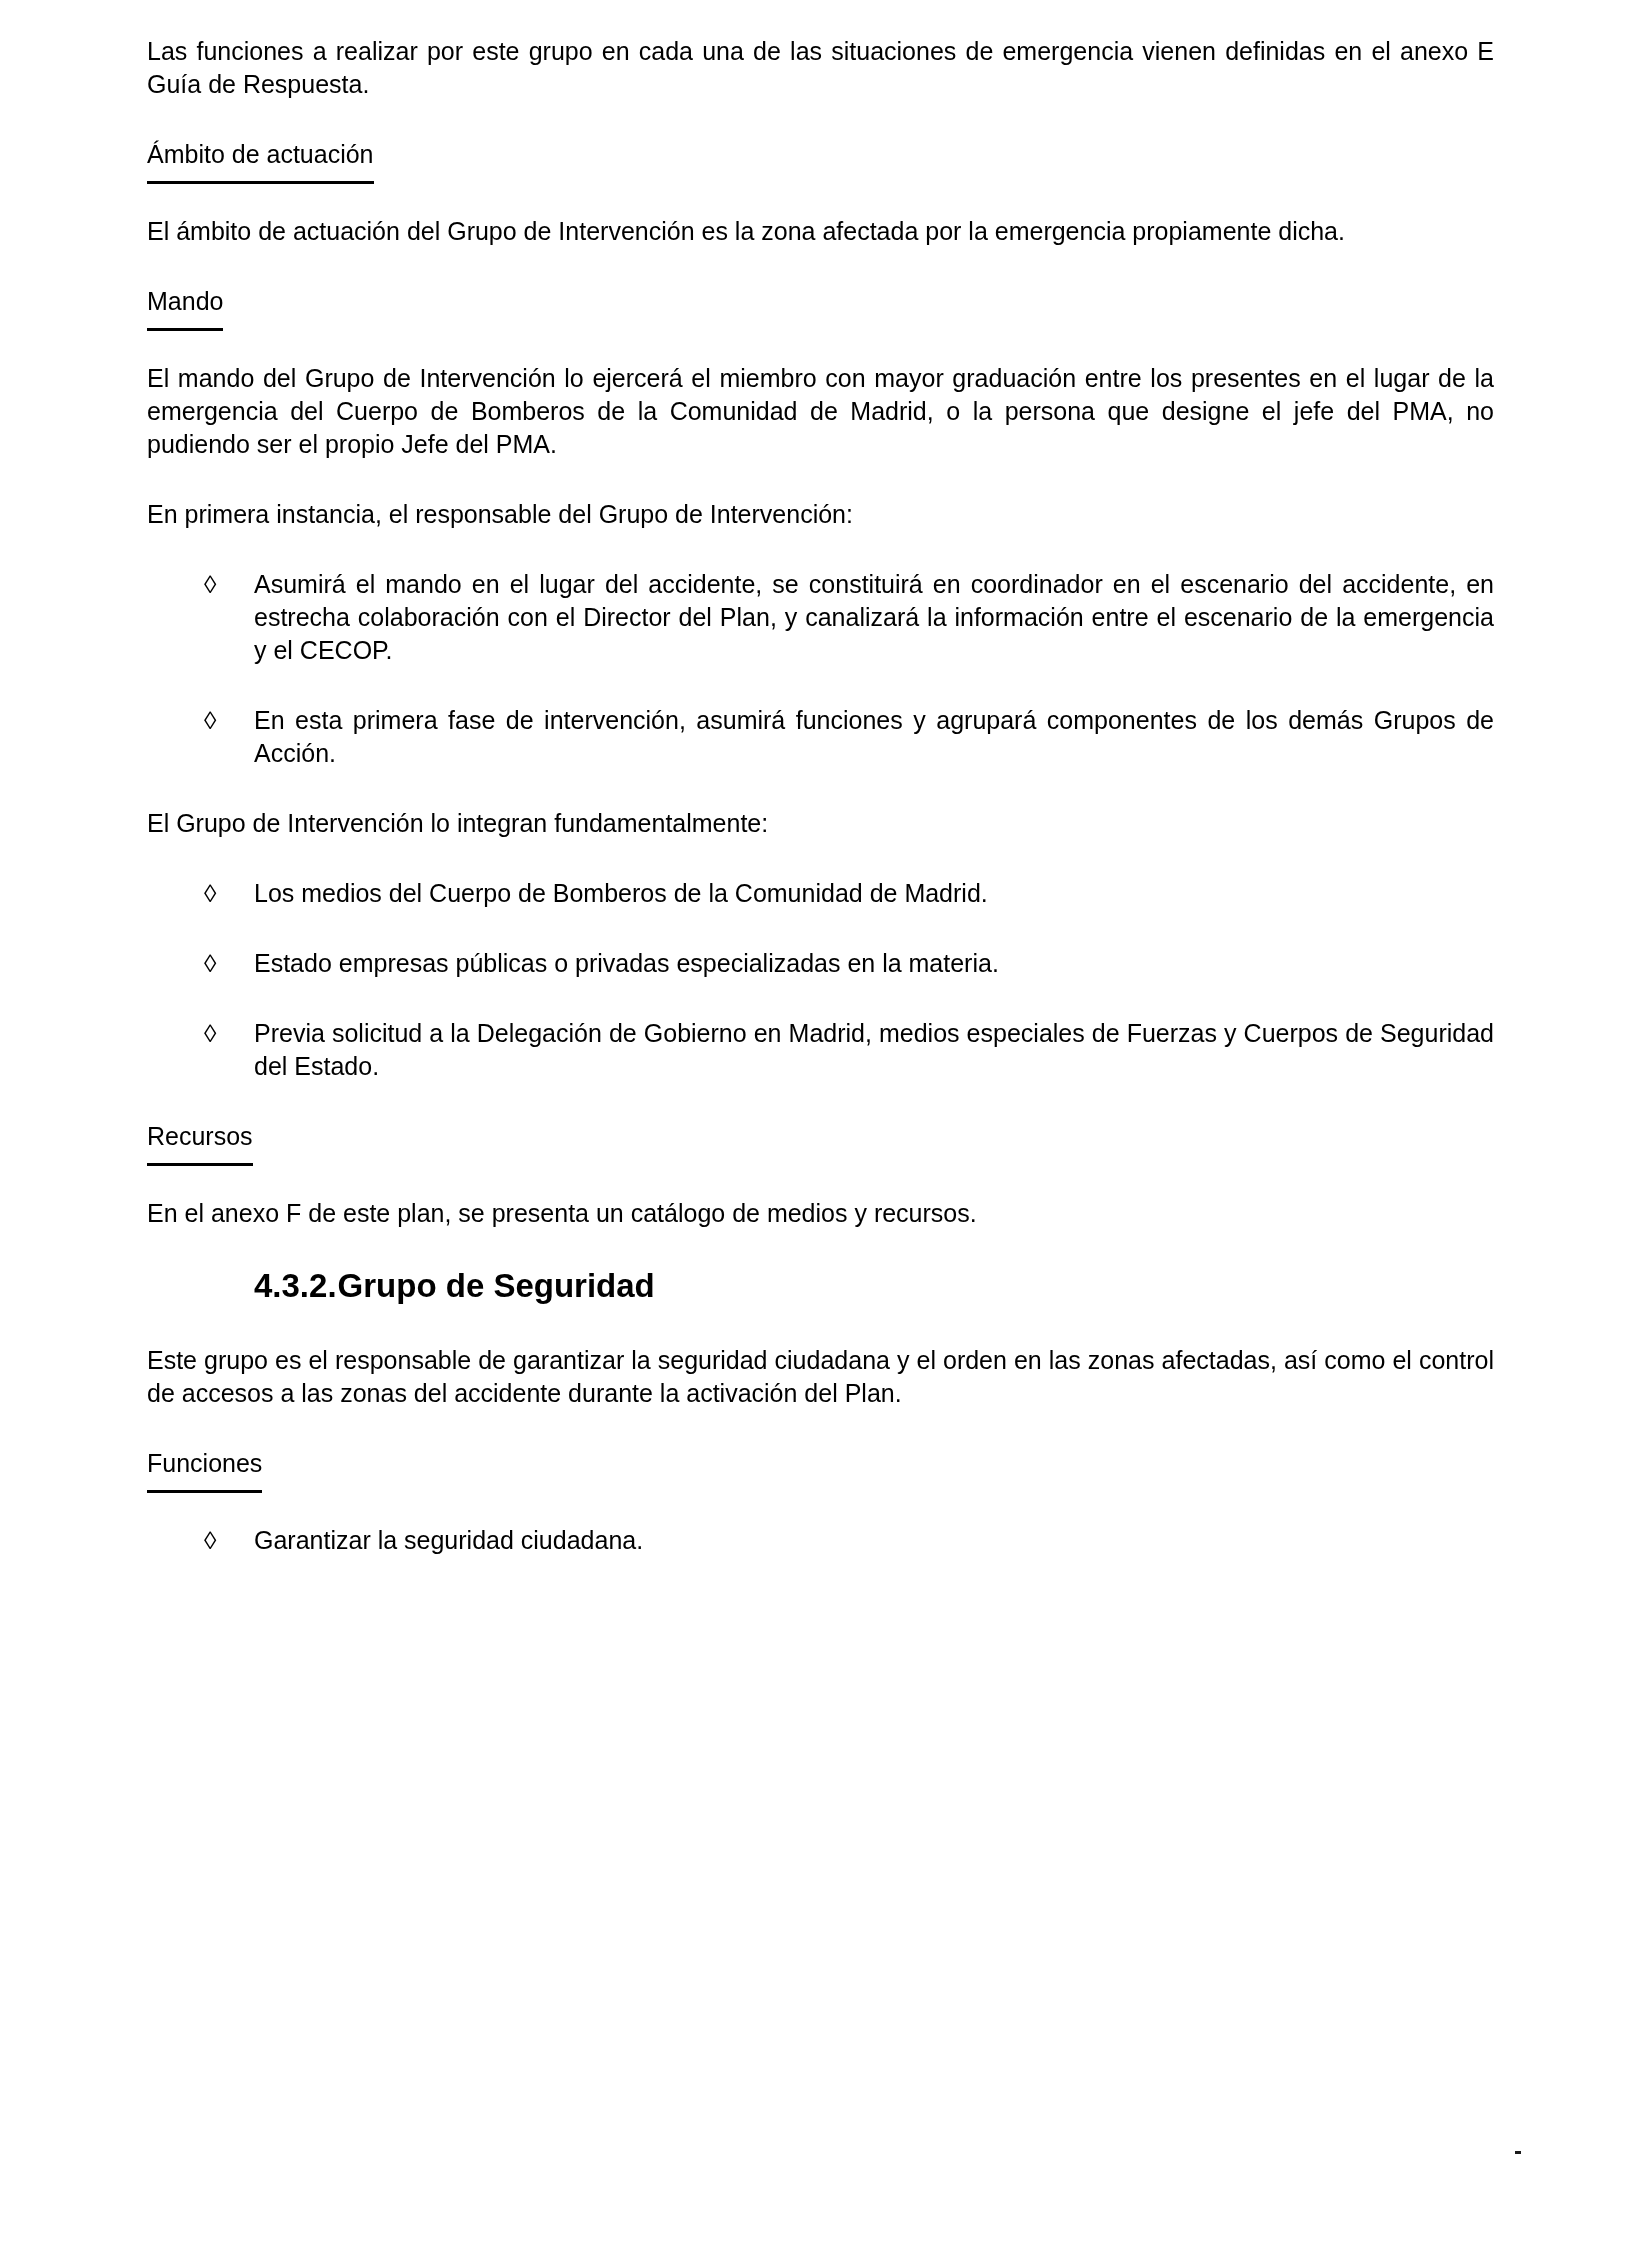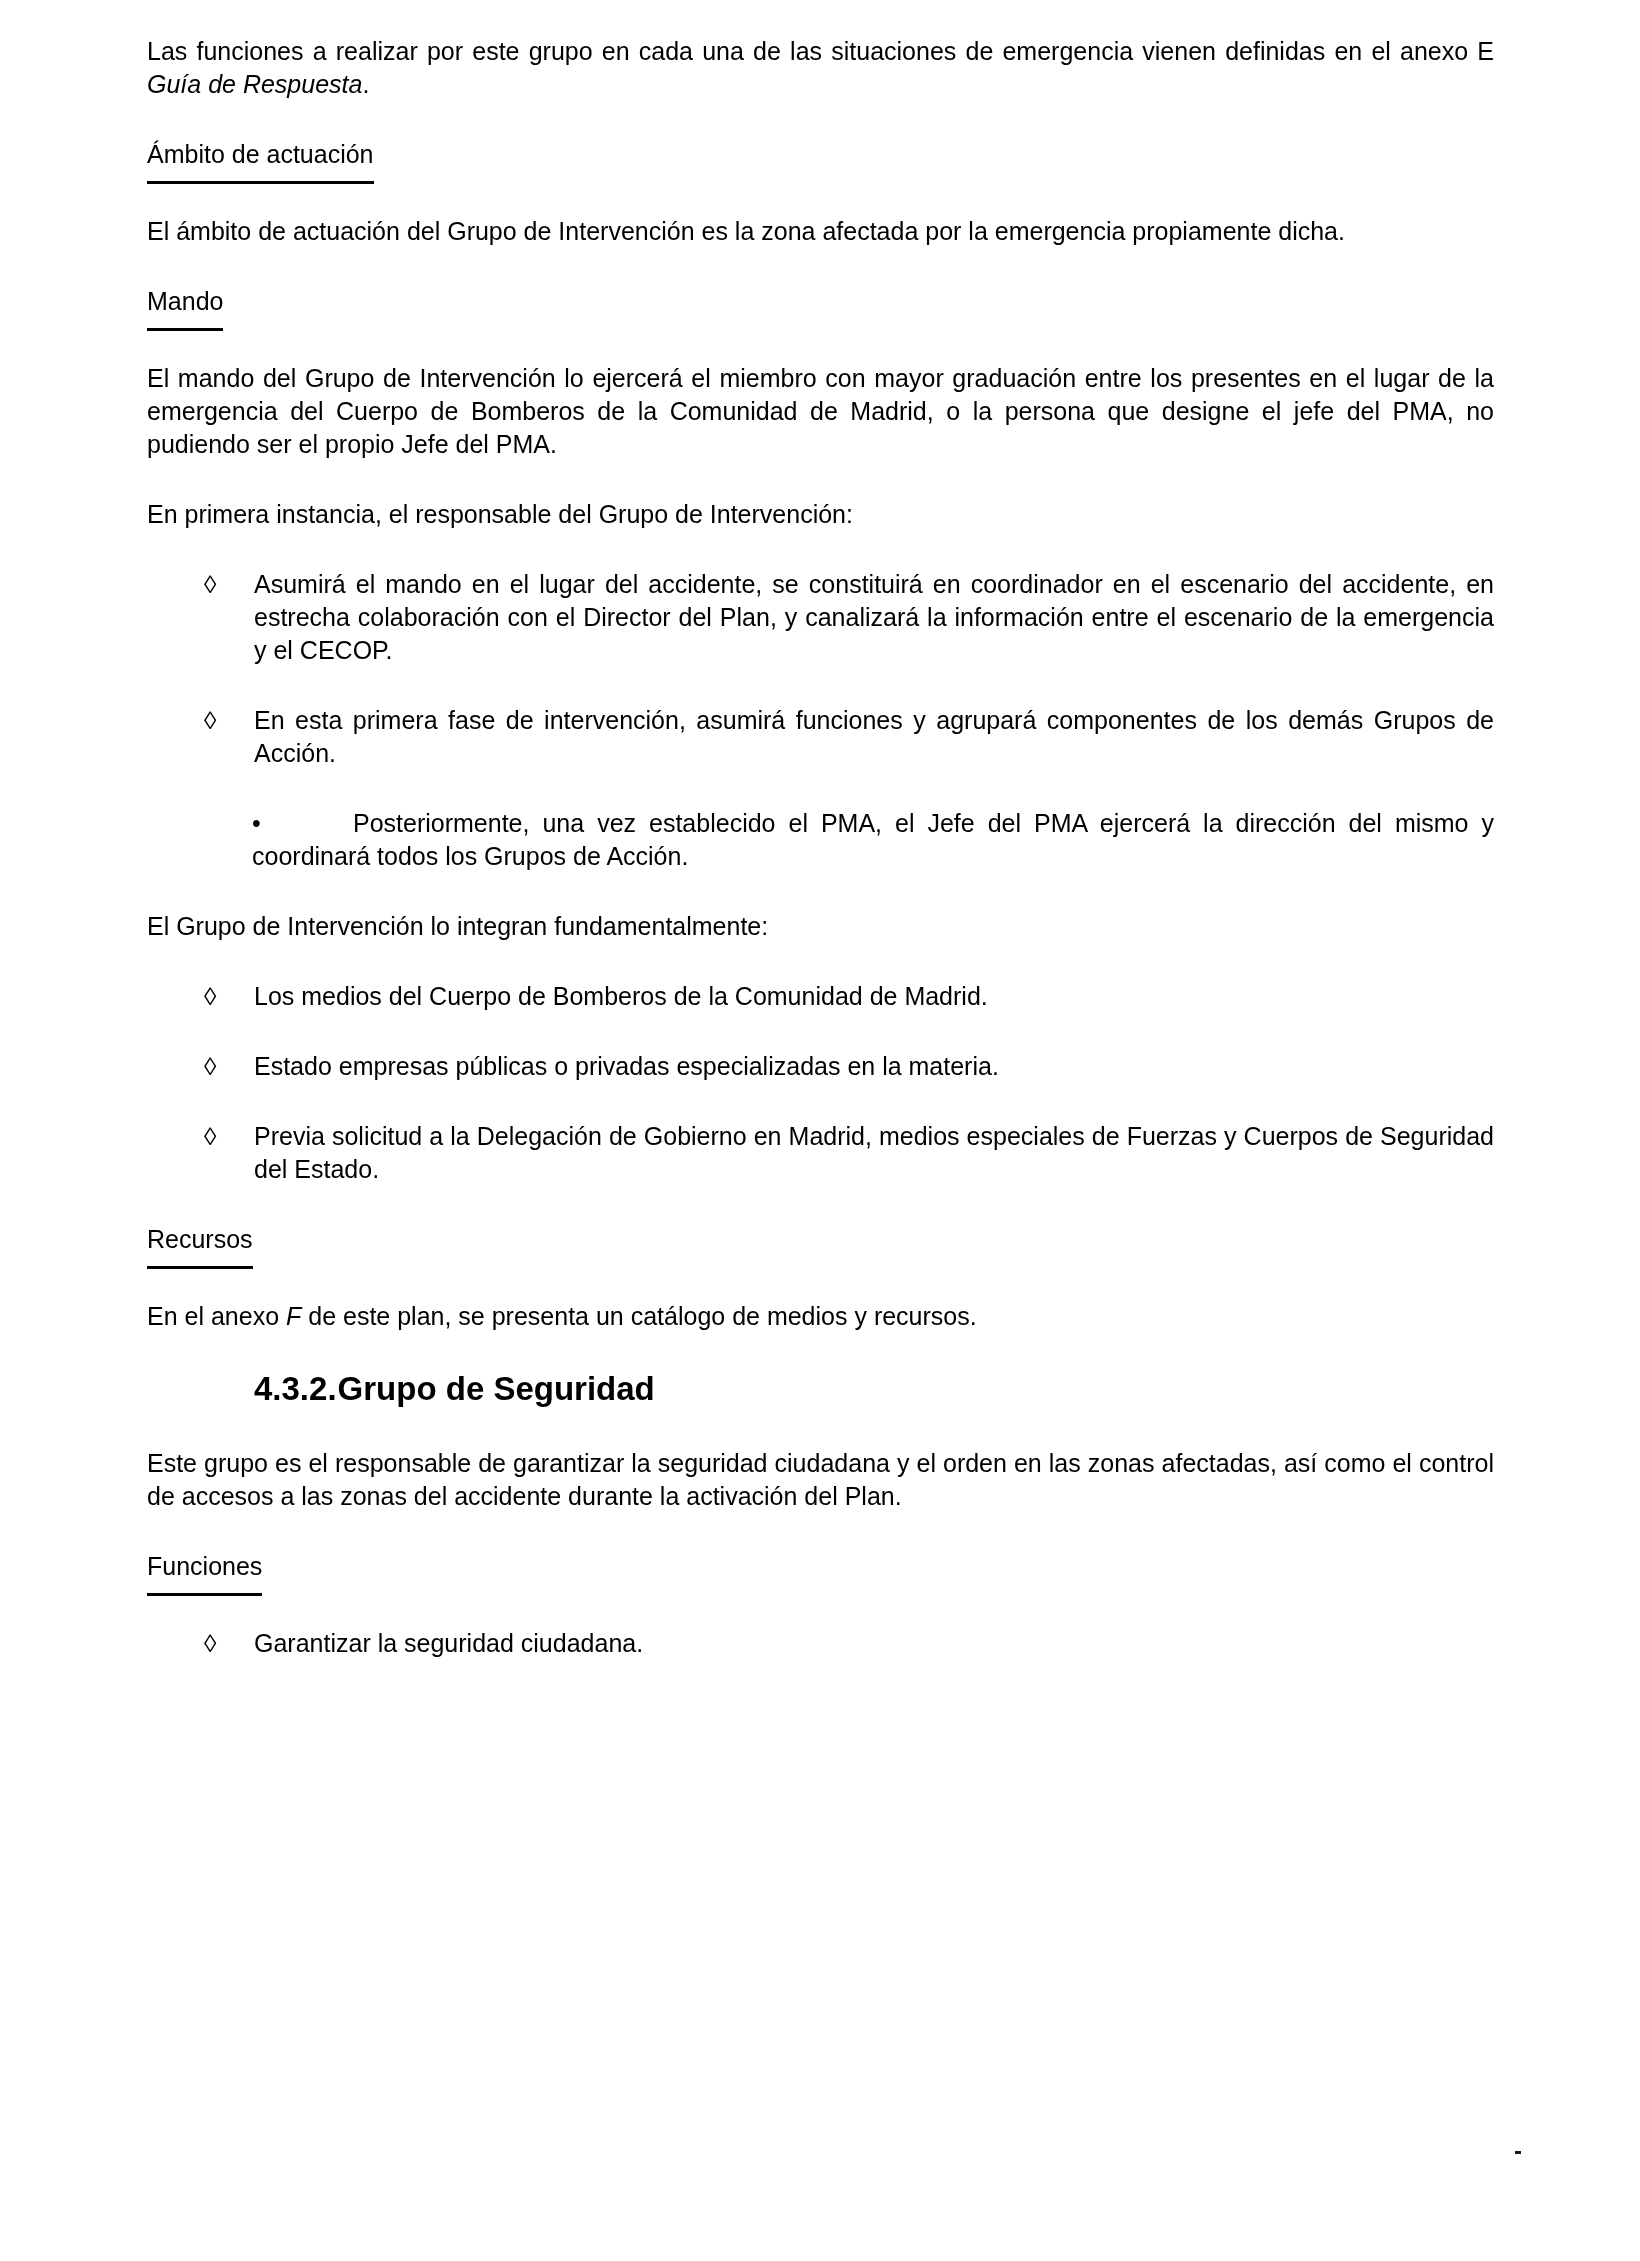--- a/index.html
+++ b/index.html
@@ -53,21 +53,21 @@
     text-align: left;
   }
   .section-heading {
     font-weight: bold;
     font-size: 33px;
     line-height: 38px;
     margin: 28px 0 39px 107px;
     text-align: left;
   }
   .section-heading .num { margin-right: 1px; }
-  .italic { font-style: italic; }
+  .italic { }
   .last-block { margin-bottom: 0; }
   .artifact-dash {
     position: absolute;
     left: 1515px;
     top: 2151px;
     width: 5.7px;
     height: 2.5px;
     background: #1a1a1a;
   }
 </style>
@@ -89,23 +89,20 @@
   <p class="para">En primera instancia, el responsable del Grupo de Intervención:</p>
 
   <div class="bullet">
     <span class="marker">◊</span><span>Asumirá el mando en el lugar del accidente, se constituirá en coordinador en el escenario del accidente, en estrecha colaboración con el Director del Plan, y canalizará la información entre el escenario de la emergencia y el CECOP.</span>
   </div>
 
   <div class="bullet">
     <span class="marker">◊</span><span>En esta primera fase de intervención, asumirá funciones y agrupará componentes de los demás Grupos de Acción.</span>
   </div>
 
-  <div class="subbullet">
-    <span class="marker">•</span><span>Posteriormente, una vez establecido el PMA, el Jefe del PMA ejercerá la dirección del mismo y coordinará todos los Grupos de Acción.</span>
-  </div>
 
 
   <p class="para">El Grupo de Intervención lo integran fundamentalmente:</p>
 
   <div class="bullet">
     <span class="marker">◊</span><span>Los medios del Cuerpo de Bomberos de la Comunidad de Madrid.</span>
   </div>
 
   <div class="bullet">
     <span class="marker">◊</span><span>Estado empresas públicas o privadas especializadas en la materia.</span>

